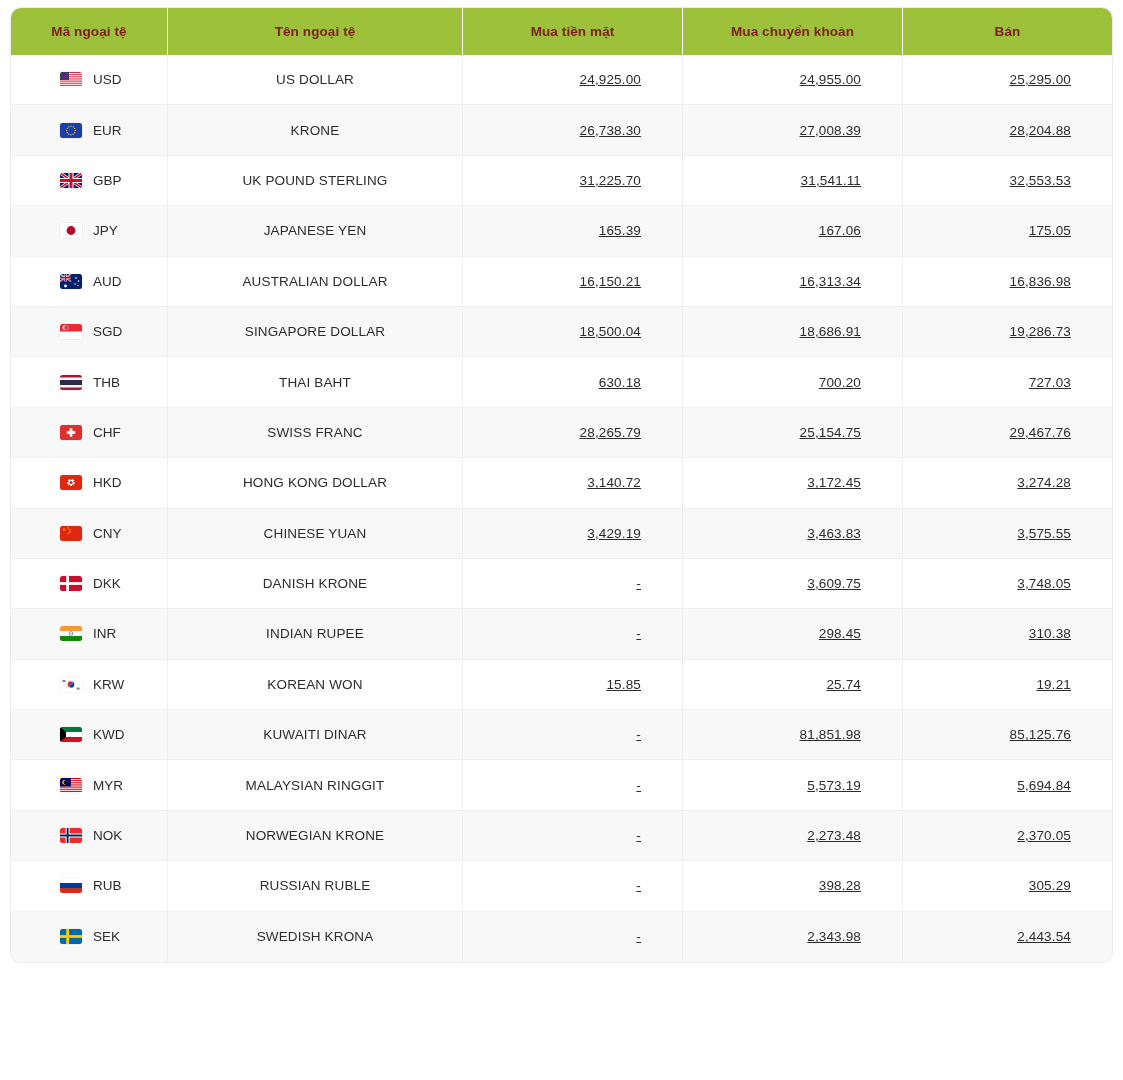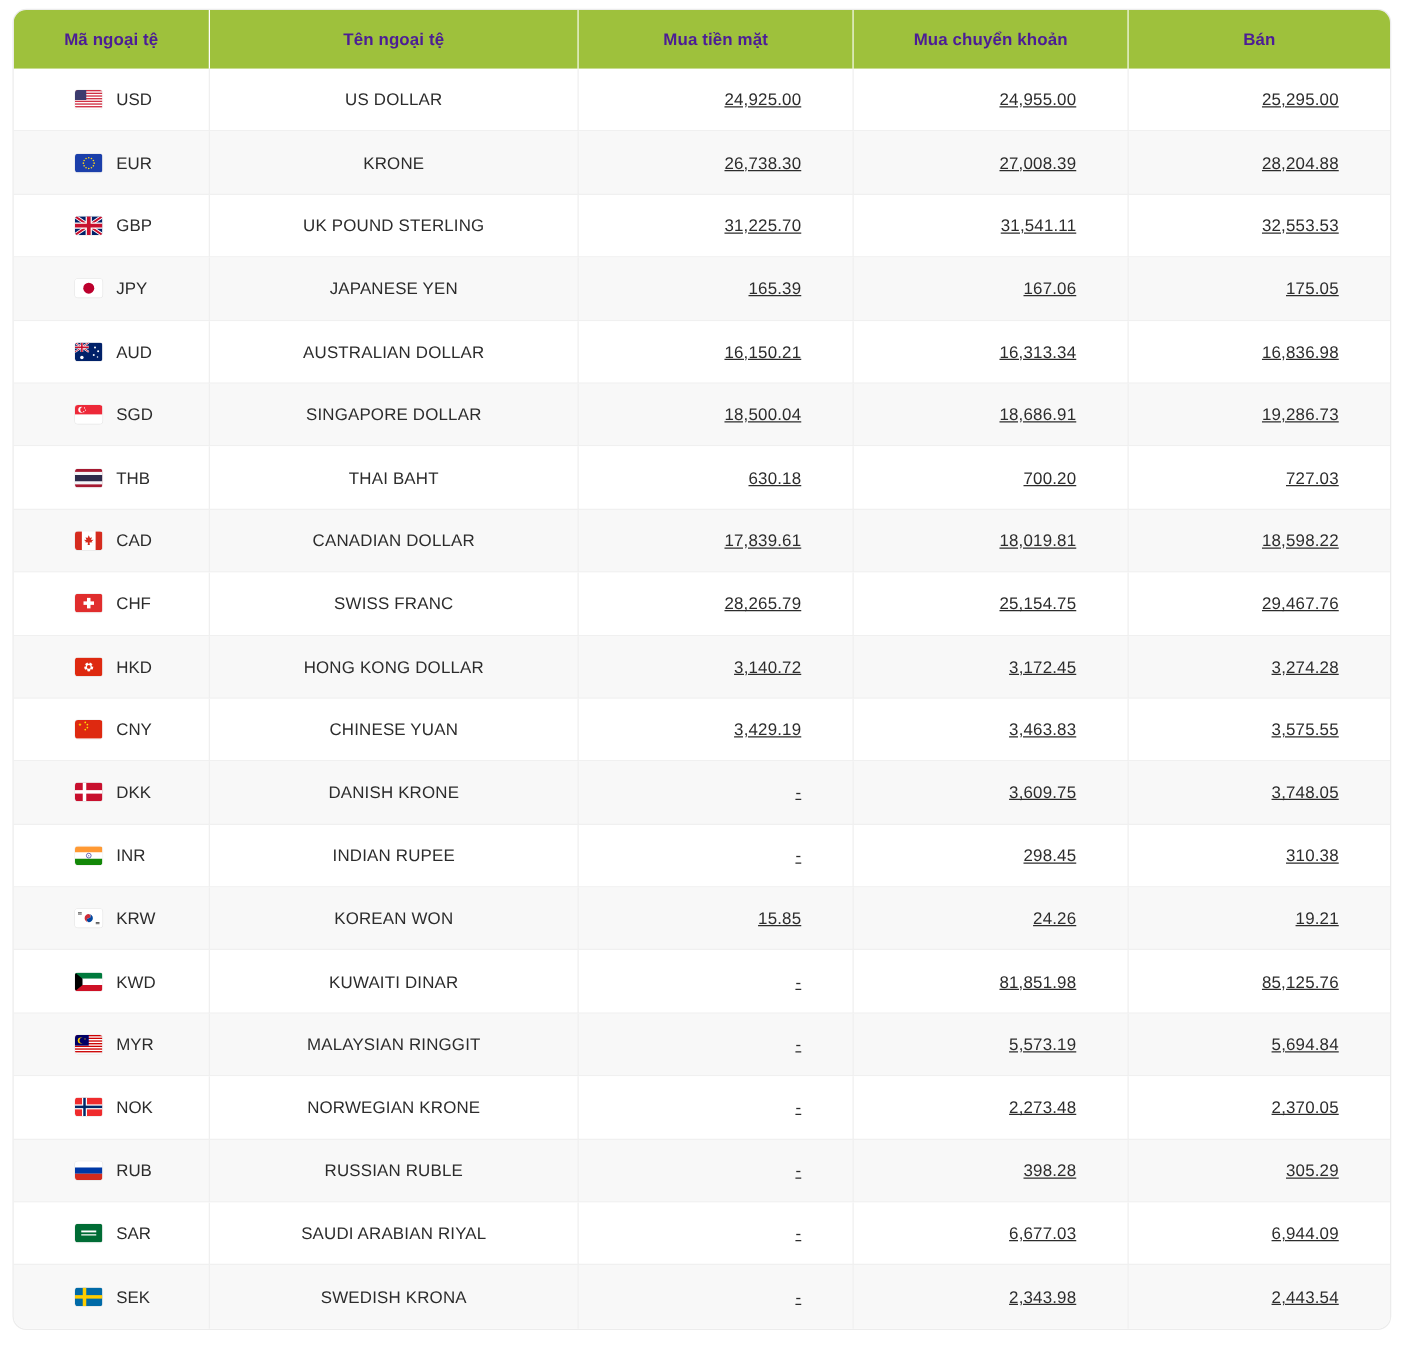--- a/index.html
+++ b/index.html
@@ -21,21 +21,21 @@
     border-collapse: separate;
     border-spacing: 0;
     table-layout: fixed;
     border-radius: 10px;
     overflow: hidden;
     box-shadow: 0 0 0 1px #ececec;
     background: #ffffff;
   }
   .rate-table thead th {
     background: #9ec13c;
-    color: #4c1d95;
+    color: #7f1d1d;
     font-size: 13.5px;
     font-weight: 700;
     letter-spacing: 0.1px;
     height: 47px;
     vertical-align: middle;
     border-right: 1px solid #ffffff;
     white-space: nowrap;
   }
   .rate-table thead th:last-child { border-right: none; }
   .rate-table thead th.c-code,
@@ -260,39 +260,20 @@
           <td class="c-name">THAI BAHT</td>
           <td class="c-num">630.18</td>
           <td class="c-num">700.20</td>
           <td class="c-num">727.03</td>
         </tr>
         <tr>
           <td class="c-code">
             <div class="code-cell">
               <span class="flag">
                 <svg viewBox="0 0 22 15">
-                  <rect width="22" height="15" fill="#fff"></rect>
-                  <rect width="5.5" height="15" fill="#d52b1e"></rect>
-                  <rect x="16.5" width="5.5" height="15" fill="#d52b1e"></rect>
-                  <path d="M11 3.2l1 2.2 1.6-.7-.8 2.3 2.1-.3-1.6 1.4.7.6-2.4.3.3 1.9h-1.8l.3-1.9-2.4-.3.7-.6L7.1 6.7l2.1.3-.8-2.3 1.6.7z" fill="#d52b1e"></path>
-                </svg>
-              </span>
-              <span class="code-text">CAD</span>
-            </div>
-          </td>
-          <td class="c-name">CANADIAN DOLLAR</td>
-          <td class="c-num">17,839.61</td>
-          <td class="c-num">18,019.81</td>
-          <td class="c-num">18,598.22</td>
-        </tr>
-        <tr>
-          <td class="c-code">
-            <div class="code-cell">
-              <span class="flag">
-                <svg viewBox="0 0 22 15">
                   <rect width="22" height="15" fill="#e02d2d"></rect>
                   <rect x="9.6" y="3.3" width="2.8" height="8.4" fill="#fff"></rect>
                   <rect x="6.8" y="6.1" width="8.4" height="2.8" fill="#fff"></rect>
                 </svg>
               </span>
               <span class="code-text">CHF</span>
             </div>
           </td>
           <td class="c-name">SWISS FRANC</td>
           <td class="c-num">28,265.79</td>
@@ -395,21 +376,21 @@
                     <rect x="16.6" y="10.8" width="3" height="0.5"></rect>
                     <rect x="16.6" y="11.8" width="3" height="0.5"></rect>
                   </g>
                 </svg>
               </span>
               <span class="code-text">KRW</span>
             </div>
           </td>
           <td class="c-name">KOREAN WON</td>
           <td class="c-num">15.85</td>
-          <td class="c-num">24.26</td>
+          <td class="c-num">25.74</td>
           <td class="c-num">19.21</td>
         </tr>
         <tr>
           <td class="c-code">
             <div class="code-cell">
               <span class="flag">
                 <svg viewBox="0 0 22 15">
                   <rect width="22" height="5" fill="#007a3d"></rect>
                   <rect y="5" width="22" height="5" fill="#fff"></rect>
                   <rect y="10" width="22" height="5" fill="#ce1126"></rect>
@@ -487,38 +468,20 @@
           <td class="c-name">RUSSIAN RUBLE</td>
           <td class="c-num">-</td>
           <td class="c-num">398.28</td>
           <td class="c-num">305.29</td>
         </tr>
         <tr>
           <td class="c-code">
             <div class="code-cell">
               <span class="flag">
                 <svg viewBox="0 0 22 15">
-                  <rect width="22" height="15" fill="#006c35"></rect>
-                  <rect x="5" y="5.4" width="12" height="1.5" fill="#fff"></rect>
-                  <rect x="5" y="8.4" width="12" height="1" fill="#fff"></rect>
-                </svg>
-              </span>
-              <span class="code-text">SAR</span>
-            </div>
-          </td>
-          <td class="c-name">SAUDI ARABIAN RIYAL</td>
-          <td class="c-num">-</td>
-          <td class="c-num">6,677.03</td>
-          <td class="c-num">6,944.09</td>
-        </tr>
-        <tr>
-          <td class="c-code">
-            <div class="code-cell">
-              <span class="flag">
-                <svg viewBox="0 0 22 15">
                   <rect width="22" height="15" fill="#006aa7"></rect>
                   <rect x="6.2" width="2.8" height="15" fill="#fecc00"></rect>
                   <rect y="6.1" width="22" height="2.8" fill="#fecc00"></rect>
                 </svg>
               </span>
               <span class="code-text">SEK</span>
             </div>
           </td>
           <td class="c-name">SWEDISH KRONA</td>
           <td class="c-num">-</td>

